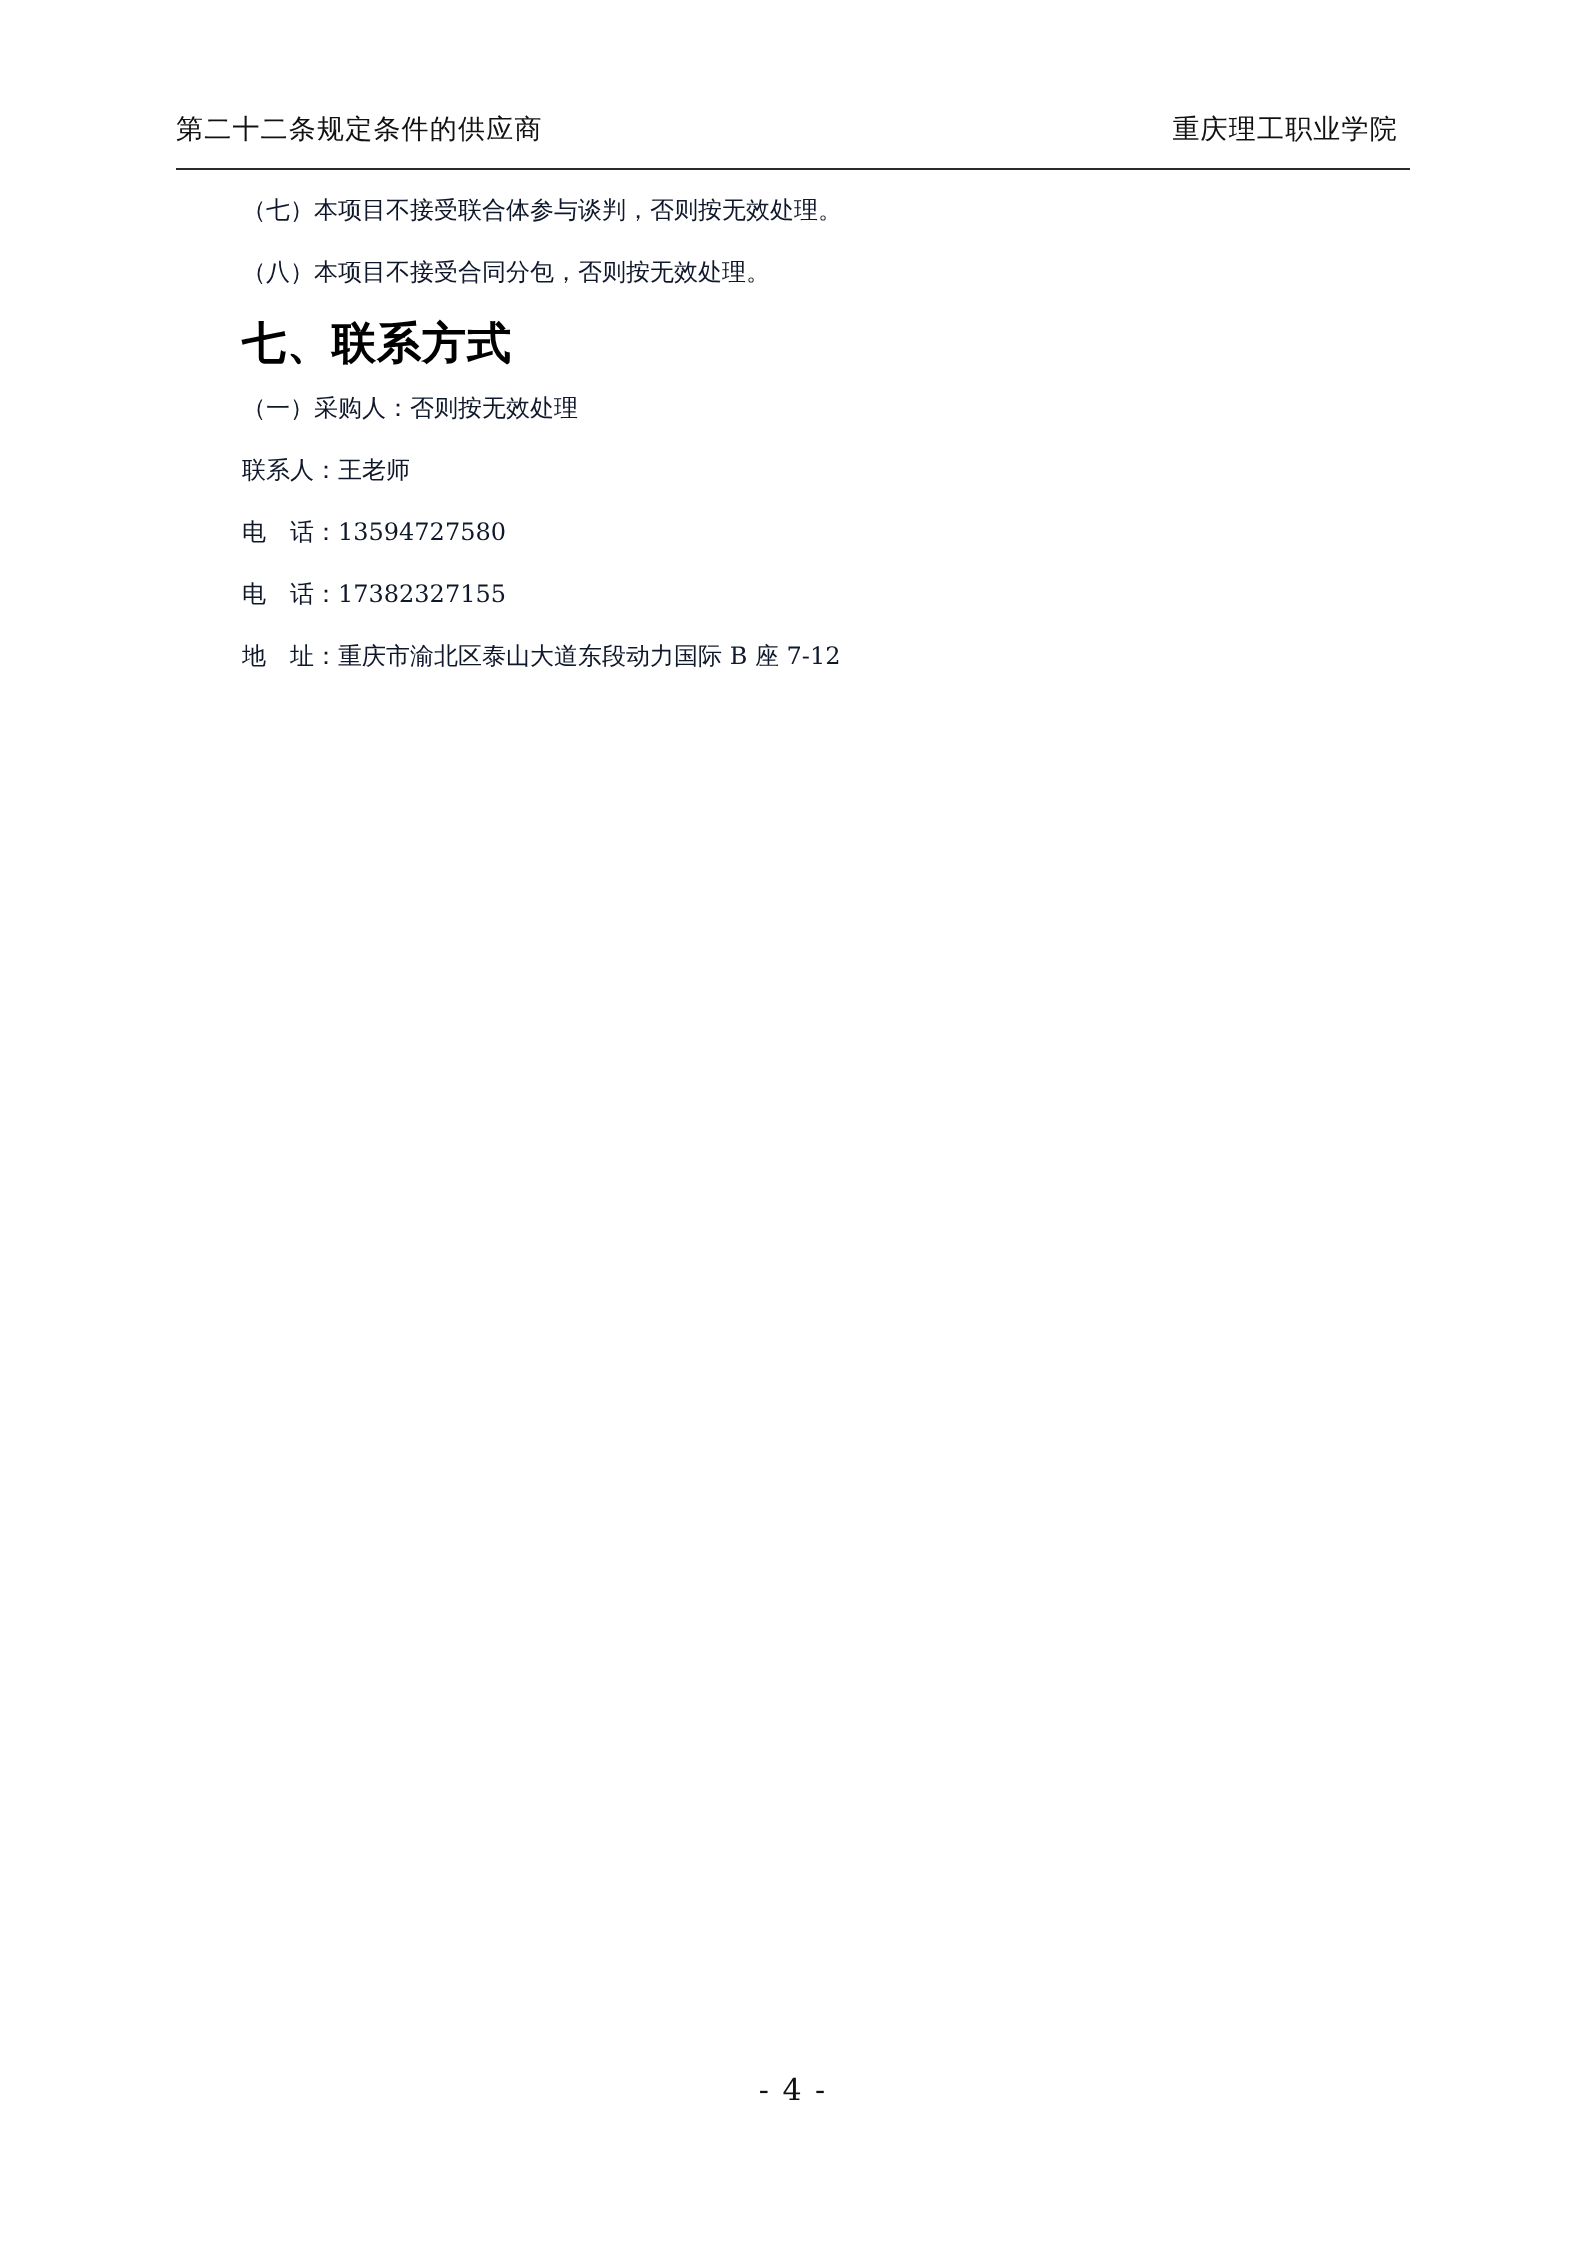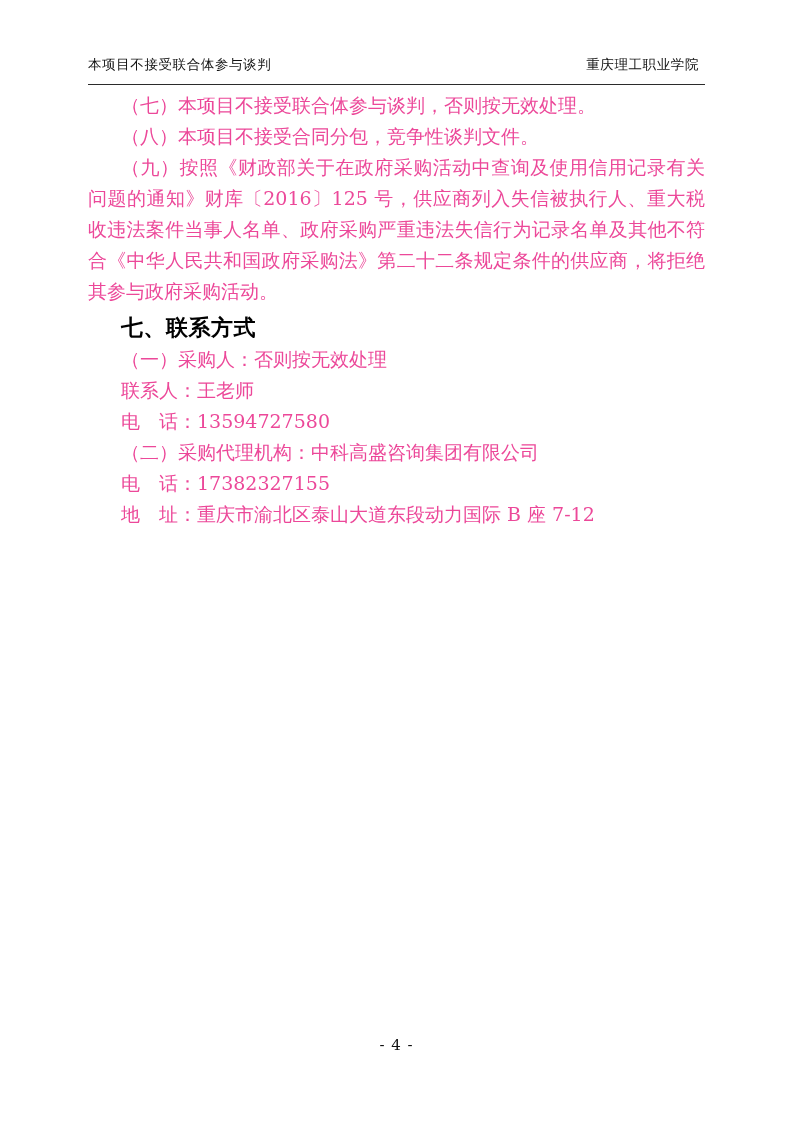--- a/index.html
+++ b/index.html
@@ -47,25 +47,25 @@
   }
   
   .content {
     position: absolute;
     top: 90px;
     left: 88px;
     width: 617px;
   }
   p {
     margin: 0 0 0 0;
-    font-size: 19px;
+    font-size: 12px;
     line-height: 31px;
     text-align: justify;
     text-justify: inter-ideograph;
-    color: #ec4899;
+    color: #0f172a;
   }
   .indent { text-indent: 33px; }
   .section-title {
     font-size: 22px;
     font-weight: bold;
     line-height: 34px;
     text-indent: 33px;
     margin-top: 3px;
     letter-spacing: 0.5px;
     color: #000;
@@ -83,37 +83,35 @@
     color: #111;
     letter-spacing: 1px;
   }
 </style>
 </head>
 <body>
 
 <div class="page">
 
   <div class="header">
-    <span class="header-left">本项目不接受联合体参与谈判</span>
+    <span class="header-left">第二十二条规定条件的供应商</span>
     <span class="header-right">重庆理工职业学院</span>
   </div>
   <div class="header-rule"></div>
 
   <div class="content">
 
     <p class="indent">（七）本项目不接受联合体参与谈判，否则按无效处理。</p>
-    <p class="indent">（八）本项目不接受合同分包，竞争性谈判文件。</p>
-    <p class="indent">（九）按照《财政部关于在政府采购活动中查询及使用信用记录有关问题的通知》财库〔2016〕125 号，供应商列入失信被执行人、重大税收违法案件当事人名单、政府采购严重违法失信行为记录名单及其他不符合《中华人民共和国政府采购法》第二十二条规定条件的供应商，将拒绝其参与政府采购活动。</p>
+    <p class="indent">（八）本项目不接受合同分包，否则按无效处理。</p>
 
     <p class="section-title">七、联系方式</p>
 
     <p class="contact-line line">（一）采购人：否则按无效处理</p>
     <p class="contact-line line">联系人：王老师</p>
     <p class="contact-line line">电　话：13594727580</p>
-    <p class="contact-line line">（二）采购代理机构：中科高盛咨询集团有限公司</p>
     <p class="contact-line line">电　话：17382327155</p>
     <p class="contact-line line">地　址：重庆市渝北区泰山大道东段动力国际 B 座 7-12</p>
 
   </div>
 
   <div class="footer">
     <span>- 4 -</span>
   </div>
 
 </div>

